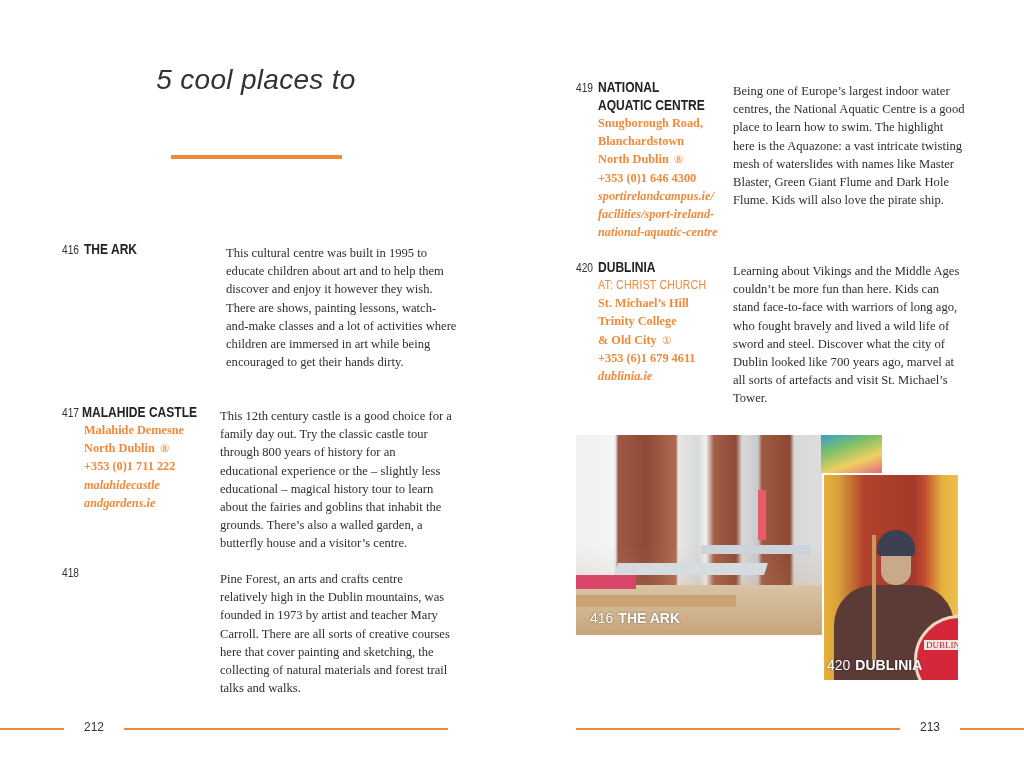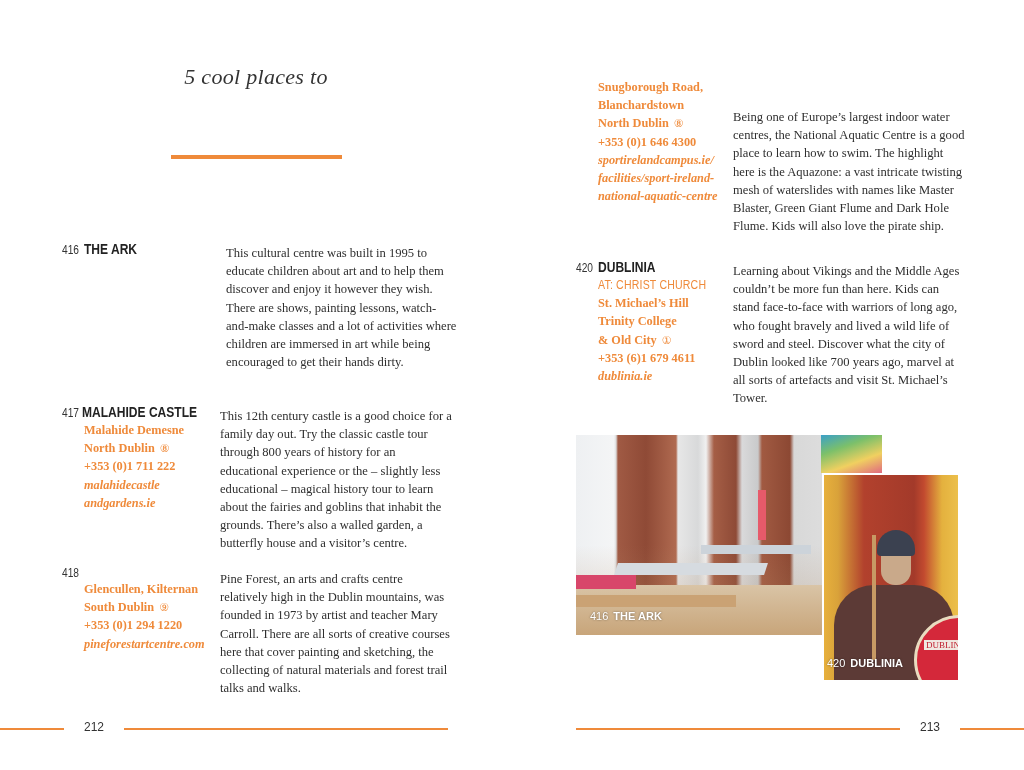--- a/index.html
+++ b/index.html
@@ -5,21 +5,21 @@
     * { box-sizing: border-box; margin: 0; padding: 0; }
     html, body { width: 1024px; height: 770px; background: #ffffff; overflow: hidden; }
     body { position: relative; font-family: "Liberation Serif", "DejaVu Serif", serif; color: #2a2a2a; }
 
     .page { position: absolute; top: 0; height: 770px; }
     .page-left { left: 0; width: 512px; }
     .page-right { left: 512px; width: 512px; }
 
     .kicker {
       position: absolute; left: 0; width: 512px; top: 64px; text-align: center;
-      font-family: Liberation Serif, serif; font-style: italic; font-size: 22px; color: #333;
+      font-family: Liberation Sans, sans-serif; font-style: italic; font-size: 28px; color: #333;
       letter-spacing: 0.3px;
     }
     .title {
       position: absolute; left: 0; width: 512px; top: 101px; text-align: center;
       font-family: "DejaVu Sans", sans-serif; font-weight: bold; font-size: 24px;
       letter-spacing: 7.5px; color: #2b2b2b;
     }
     .title-rule {
       position: absolute; left: 171px; top: 155px; width: 171px; height: 4px; background: #ef8a3a;
     }
@@ -84,21 +84,21 @@
       border: 2px solid #fff;
     }
     .dub-cloak { position: absolute; left: 10px; top: 110px; width: 120px; height: 100px; background: #5c3a36; border-radius: 40px 40px 0 0; }
     .dub-face { position: absolute; left: 57px; top: 70px; width: 30px; height: 40px; background: #c9a98a; border-radius: 10px 10px 14px 14px; }
     .dub-helmet { position: absolute; left: 53px; top: 55px; width: 38px; height: 26px; background: #3b4150; border-radius: 19px 19px 4px 4px; }
     .dub-axe { position: absolute; left: 48px; top: 60px; width: 4px; height: 125px; background: #c79a64; }
     .dub-shield { position: absolute; left: 90px; top: 140px; width: 90px; height: 90px; border-radius: 50%; background: #d4283a; border: 3px solid #e9dcc0; }
     .dub-shield-text { position: absolute; left: 100px; top: 165px; font-size: 9px; color: #c02030; font-family: "Liberation Serif", serif; background: #f0e8e0; padding: 0 2px; }
 
     .photo-caption {
-      position: absolute; color: #ffffff; font-family: "Liberation Sans", sans-serif; font-size: 11px;
+      position: absolute; color: #ffffff; font-family: "Liberation Sans", sans-serif; font-size: 14px;
       text-shadow: 0 0 2px rgba(0,0,0,0.5);
     }
     .photo-caption .cap-num { margin-right: 5px; }
     .photo-caption .cap-name { font-weight: bold; }
   </style>
 </head>
 <body>
 
 <div class="page page-left">
   <div class="kicker">5 cool places to</div>
@@ -133,50 +133,51 @@
       </div>
     </div>
     <div class="desc" style="left:158px; width:232px;">This 12th century castle is a good choice for a family day out. Try the classic castle tour through 800 years of history for an educational experience or the – slightly less educational – magical history tour to learn about the fairies and goblins that inhabit the grounds. There’s also a walled garden, a butterfly house and a visitor’s centre.</div>
   </div>
 
   <div class="entry" style="left:62px; top:566px;">
     <div class="meta">
       <div class="entry-name-row">
         <span class="entry-num">418</span>
       </div>
-      <div class="addr">
-        <div class="line">Glencullen, Kilternan</div>
-        <div class="line"><span>South Dublin</span> <span class="circ">⑨</span></div>
-        <div class="line">+353 (0)1 294 1220</div>
-        <div class="line italic">pineforestartcentre.com</div>
-      </div>
     </div>
     <div class="desc" style="left:158px; width:232px;">Pine Forest, an arts and crafts centre relatively high in the Dublin mountains, was founded in 1973 by artist and teacher Mary Carroll. There are all sorts of creative courses here that cover painting and sketching, the collecting of natural materials and forest trail talks and walks.</div>
   </div>
 
   <div class="footer-rule" style="left:0; width:64px;"></div>
   <div class="page-num" style="left:84px;">212</div>
   <div class="footer-rule" style="left:124px; width:324px;"></div>
 </div>
 
 <div class="page page-right">
 
   <div class="entry" style="left:64px; top:78px;">
     <div class="meta" style="width:160px;">
+      <div class="entry-name-row">
+        <span class="entry-num">419</span>
+        <div class="name-block">
+          <span class="entry-name">NATIONAL</span>
+          <span class="entry-name">AQUATIC CENTRE</span>
+        </div>
+      </div>
       <div class="addr">
         <div class="line">Snugborough Road,</div>
         <div class="line">Blanchardstown</div>
         <div class="line"><span>North Dublin</span> <span class="circ">⑧</span></div>
         <div class="line">+353 (0)1 646 4300</div>
         <div class="line italic">sportirelandcampus.ie/</div>
         <div class="line italic">facilities/sport-ireland-</div>
         <div class="line italic">national-aquatic-centre</div>
       </div>
     </div>
-    <div class="desc" style="left:157px; width:232px;margin-top:26px;">Being one of Europe’s largest indoor water centres, the National Aquatic Centre is a good place to learn how to swim. The highlight here is the Aquazone: a vast intricate twisting mesh of waterslides with names like Master Blaster, Green Giant Flume and Dark Hole Flume. Kids will also love the pirate ship.</div>
+    <div class="desc" style="left:157px; width:232px;">Being one of Europe’s largest indoor water centres, the National Aquatic Centre is a good place to learn how to swim. The highlight here is the Aquazone: a vast intricate twisting mesh of waterslides with names like Master Blaster, Green Giant Flume and Dark Hole Flume. Kids will also love the pirate ship.</div>
   </div>
 
   <div class="entry" style="left:64px; top:258px;">
     <div class="meta" style="width:160px;">
       <div class="entry-name-row">
         <span class="entry-num">420</span>
         <div class="name-block">
           <span class="entry-name">DUBLINIA</span>
         </div>
       </div>

